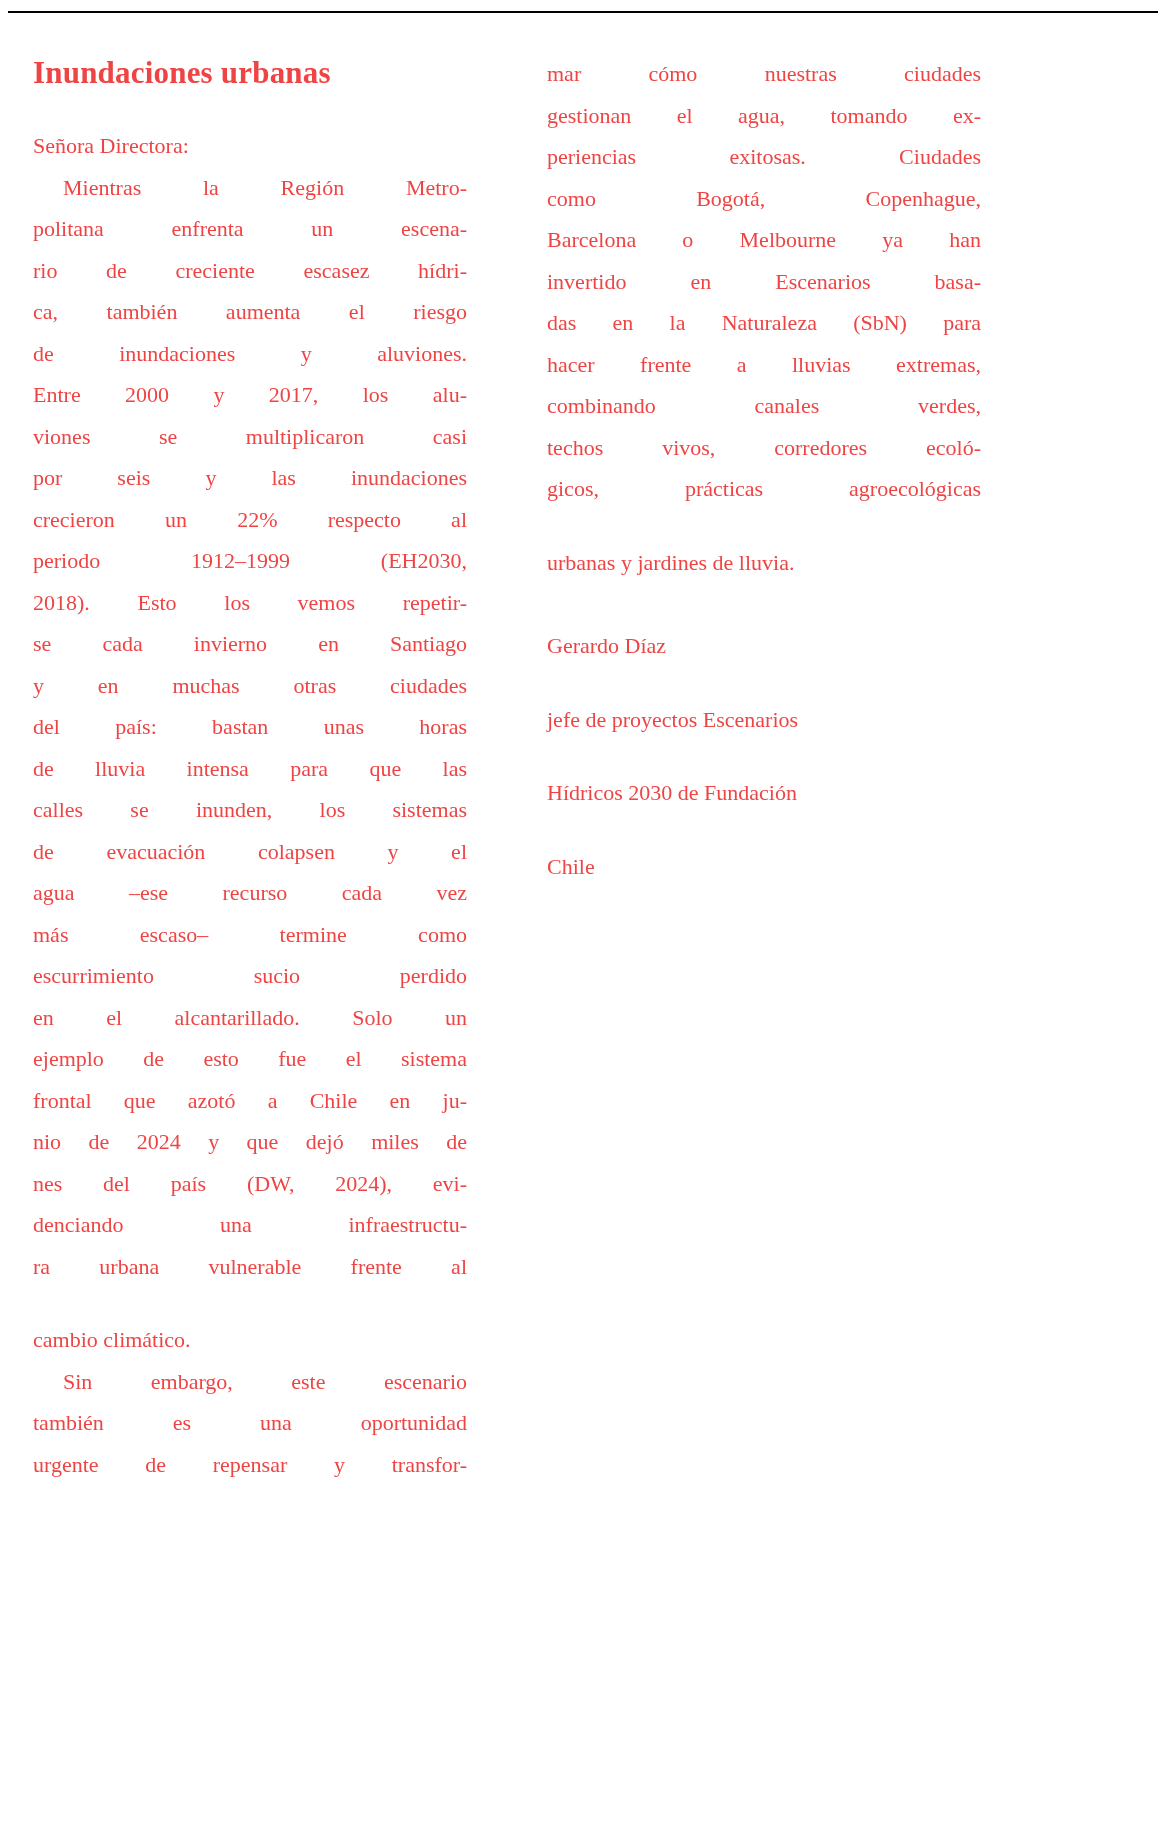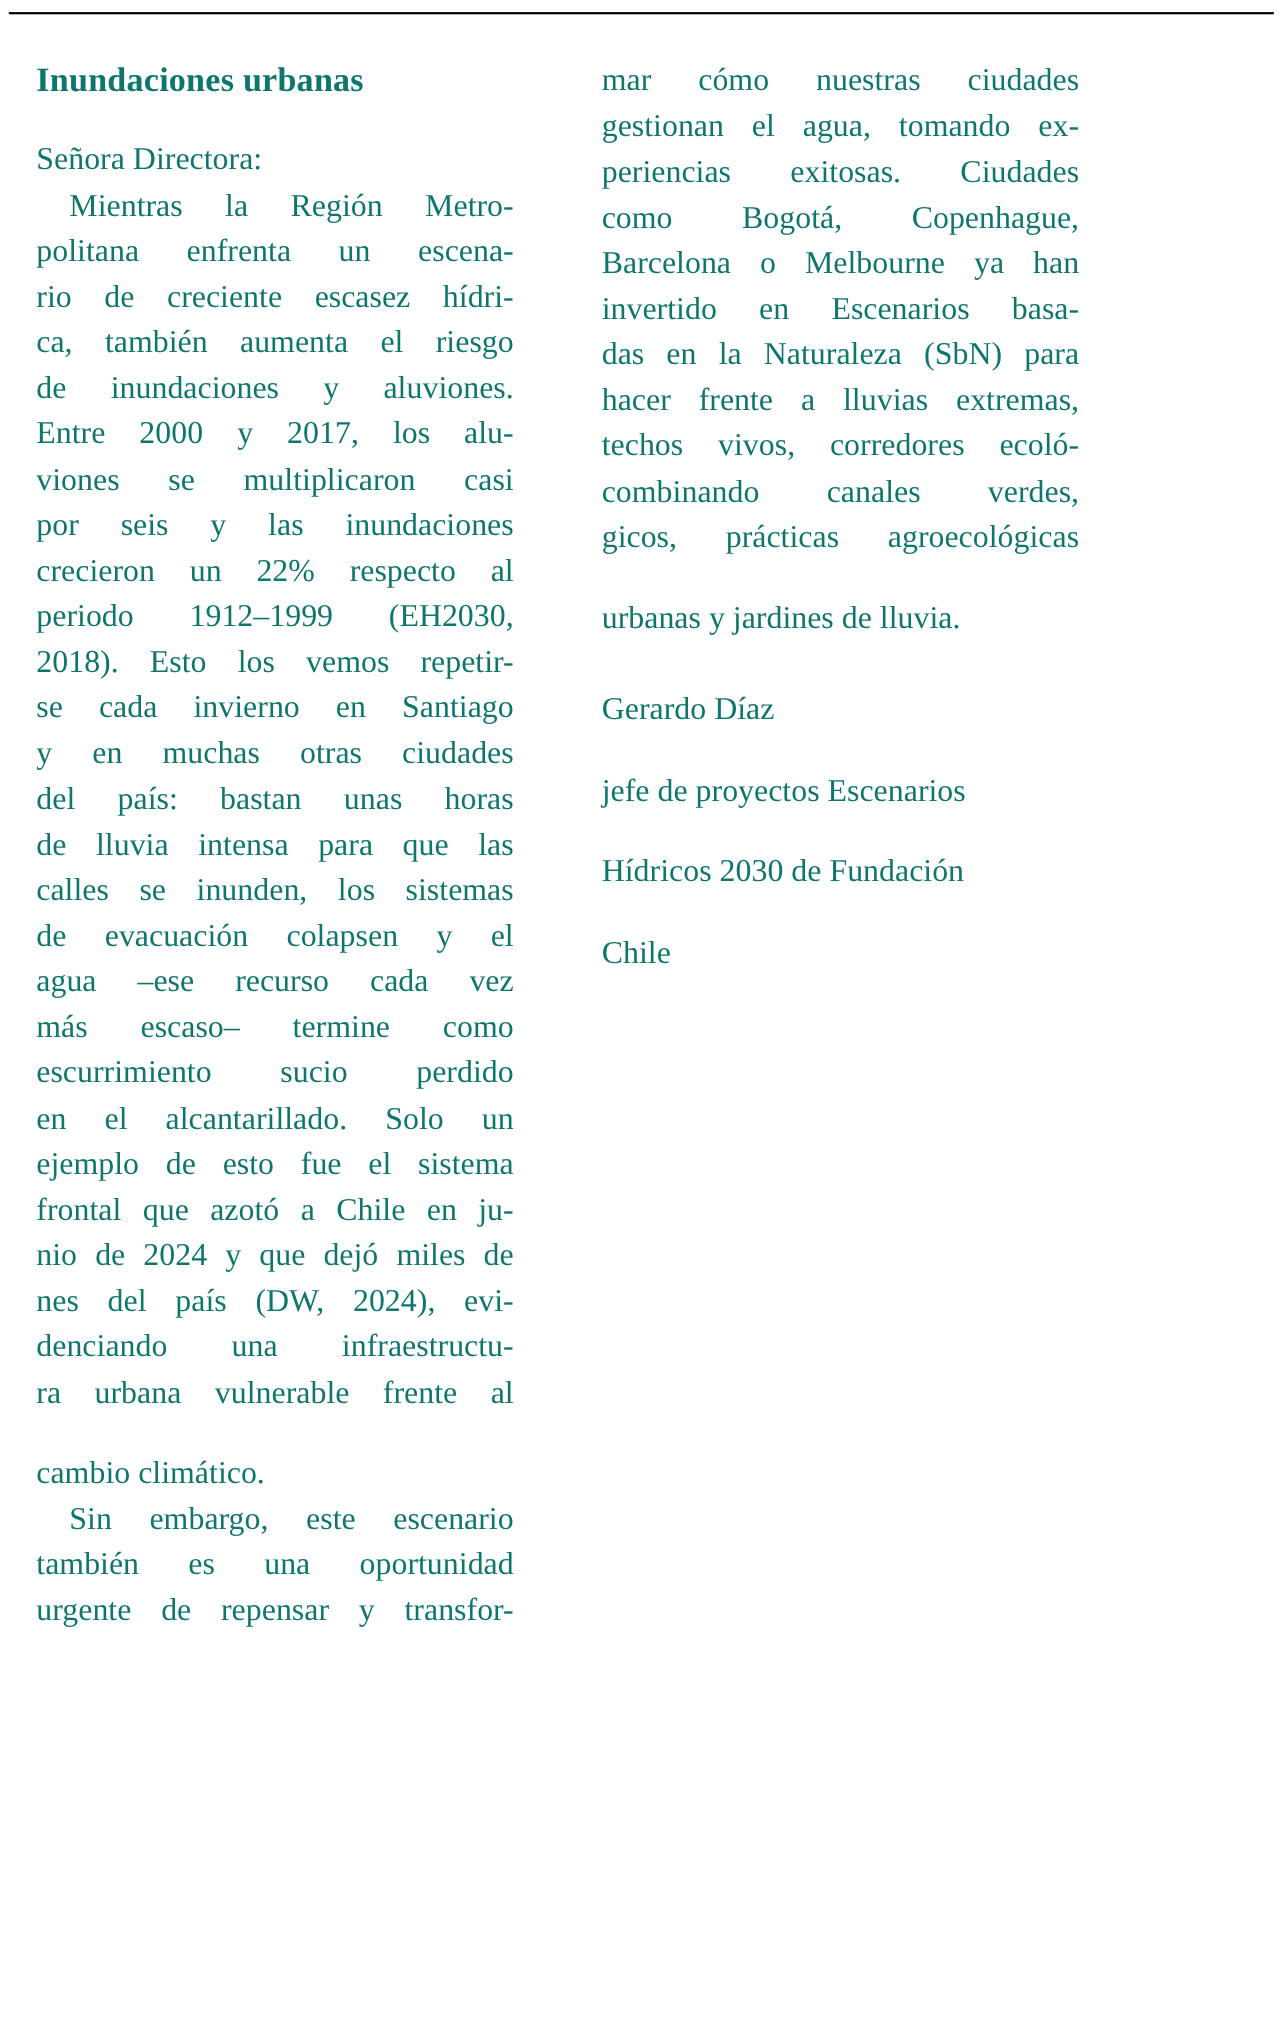--- a/index.html
+++ b/index.html
@@ -5,21 +5,21 @@
   html, body {
     margin: 0;
     padding: 0;
     background: #ffffff;
   }
   .page {
     position: relative;
     width: 1166px;
     height: 1839px;
     background: #ffffff;
-    color: #0f766e;
+    color: #ef4444;
     font-family: "Liberation Serif", serif;
     box-sizing: border-box;
     overflow: hidden;
   }
   .top-rule {
     position: absolute;
     top: 11px;
     left: 8px;
     right: 8px;
     height: 2px;
@@ -38,21 +38,21 @@
     font-size: 31px;
     line-height: 40px;
     font-weight: bold;
     margin: 0 0 26px 0;
     letter-spacing: 0.2px;
   }
   .block {
     margin: 0;
   }
   .line {
-    font-size: 29px;
+    font-size: 22px;
     line-height: 41.5px;
     text-align: justify;
     text-align-last: justify;
     white-space: normal;
   }
   .line.no-justify {
     text-align-last: left;
     margin-top: 32px;
   }
   .line.indent {
@@ -117,22 +117,22 @@
       <div>
           <div class="block paragraph">
             <div class="line">mar cómo nuestras ciudades</div>
             <div class="line">gestionan el agua, tomando ex-</div>
             <div class="line">periencias exitosas. Ciudades</div>
             <div class="line">como Bogotá, Copenhague,</div>
             <div class="line">Barcelona o Melbourne ya han</div>
             <div class="line">invertido en Escenarios basa-</div>
             <div class="line">das en la Naturaleza (SbN) para</div>
             <div class="line">hacer frente a lluvias extremas,</div>
+            <div class="line">combinando canales verdes,</div>
             <div class="line">techos vivos, corredores ecoló-</div>
-            <div class="line">combinando canales verdes,</div>
             <div class="line">gicos, prácticas agroecológicas</div>
             <div class="line no-justify">urbanas y jardines de lluvia.</div>
           </div>
           <div class="block signature">
             <div class="line no-justify">Gerardo Díaz</div>
             <div class="line no-justify">jefe de proyectos Escenarios</div>
             <div class="line no-justify">Hídricos 2030 de Fundación</div>
             <div class="line no-justify">Chile</div>
           </div>
         </div>

